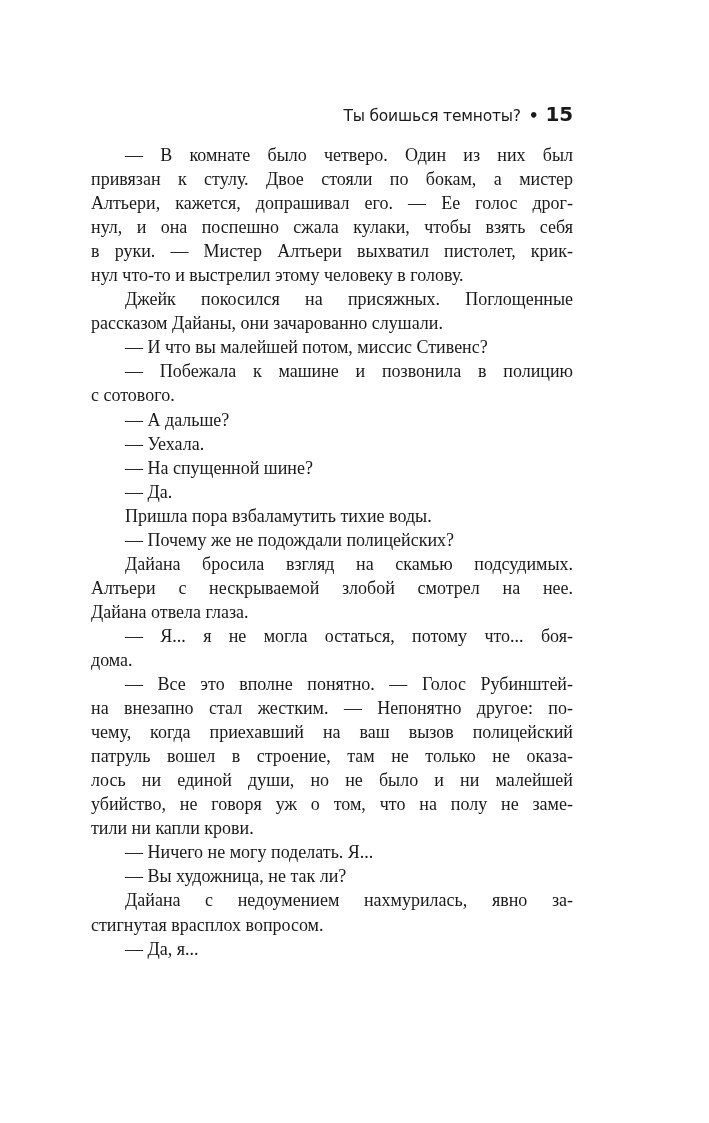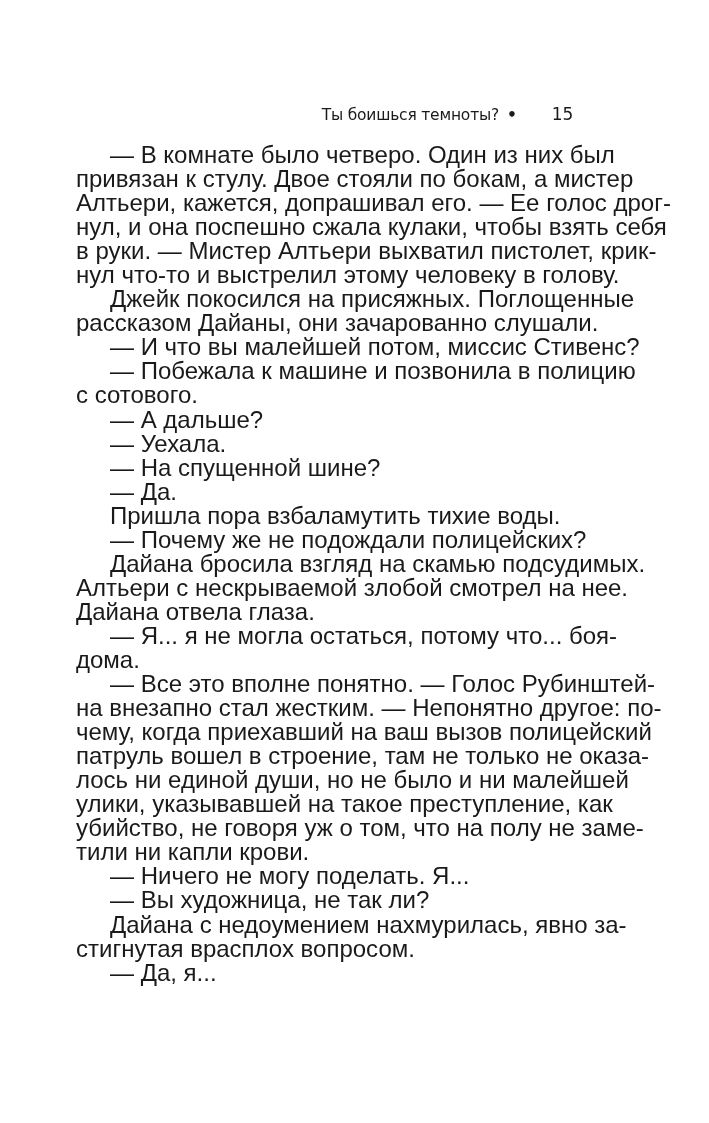--- a/index.html
+++ b/index.html
@@ -25,31 +25,30 @@
     line-height: 26px;
     letter-spacing: -0.2px;
     color: #1a1a1a;
   }
   .running-head .bullet {
     display: inline-block;
     margin: 0 7px 0 8px;
     font-weight: bold;
   }
   .running-head .folio {
-    font-weight: normal;
-    font-size: 17px;
-    margin-left: 28px;
+    font-weight: bold;
+    font-size: 20px;
   }
   .text-block {
     position: absolute;
     top: 143px;
-    left: 76px;
+    left: 91px;
     width: 482px;
-    font-family: Liberation Sans, sans-serif;
-    font-size: 24px;
+    font-family: Liberation Serif, serif;
+    font-size: 18px;
     line-height: 24.05px;
   }
   .line {
     display: block;
     height: 24.05px;
     white-space: nowrap;
     text-align: justify;
     text-align-last: justify;
     overflow: visible;
   }
@@ -125,21 +124,20 @@
     <span class="line indent full">— Я... я не могла остаться, потому что... боя-</span>
     <span class="line last">дома.</span>
   </div>
 
   <div>
     <span class="line indent full">— Все это вполне понятно. — Голос Рубинштей-</span>
     <span class="line">на внезапно стал жестким. — Непонятно другое: по-</span>
     <span class="line">чему, когда приехавший на ваш вызов полицейский</span>
     <span class="line">патруль вошел в строение, там не только не оказа-</span>
     <span class="line">лось ни единой души, но не было и ни малейшей</span>
-    <span class="line">улики, указывавшей на такое преступление, как</span>
     <span class="line">убийство, не говоря уж о том, что на полу не заме-</span>
     <span class="line last">тили ни капли крови.</span>
   </div>
 
   <div>
     <span class="line indent last">— Ничего не могу поделать. Я...</span>
   </div>
   <div>
     <span class="line indent last">— Вы художница, не так ли?</span>
   </div>

